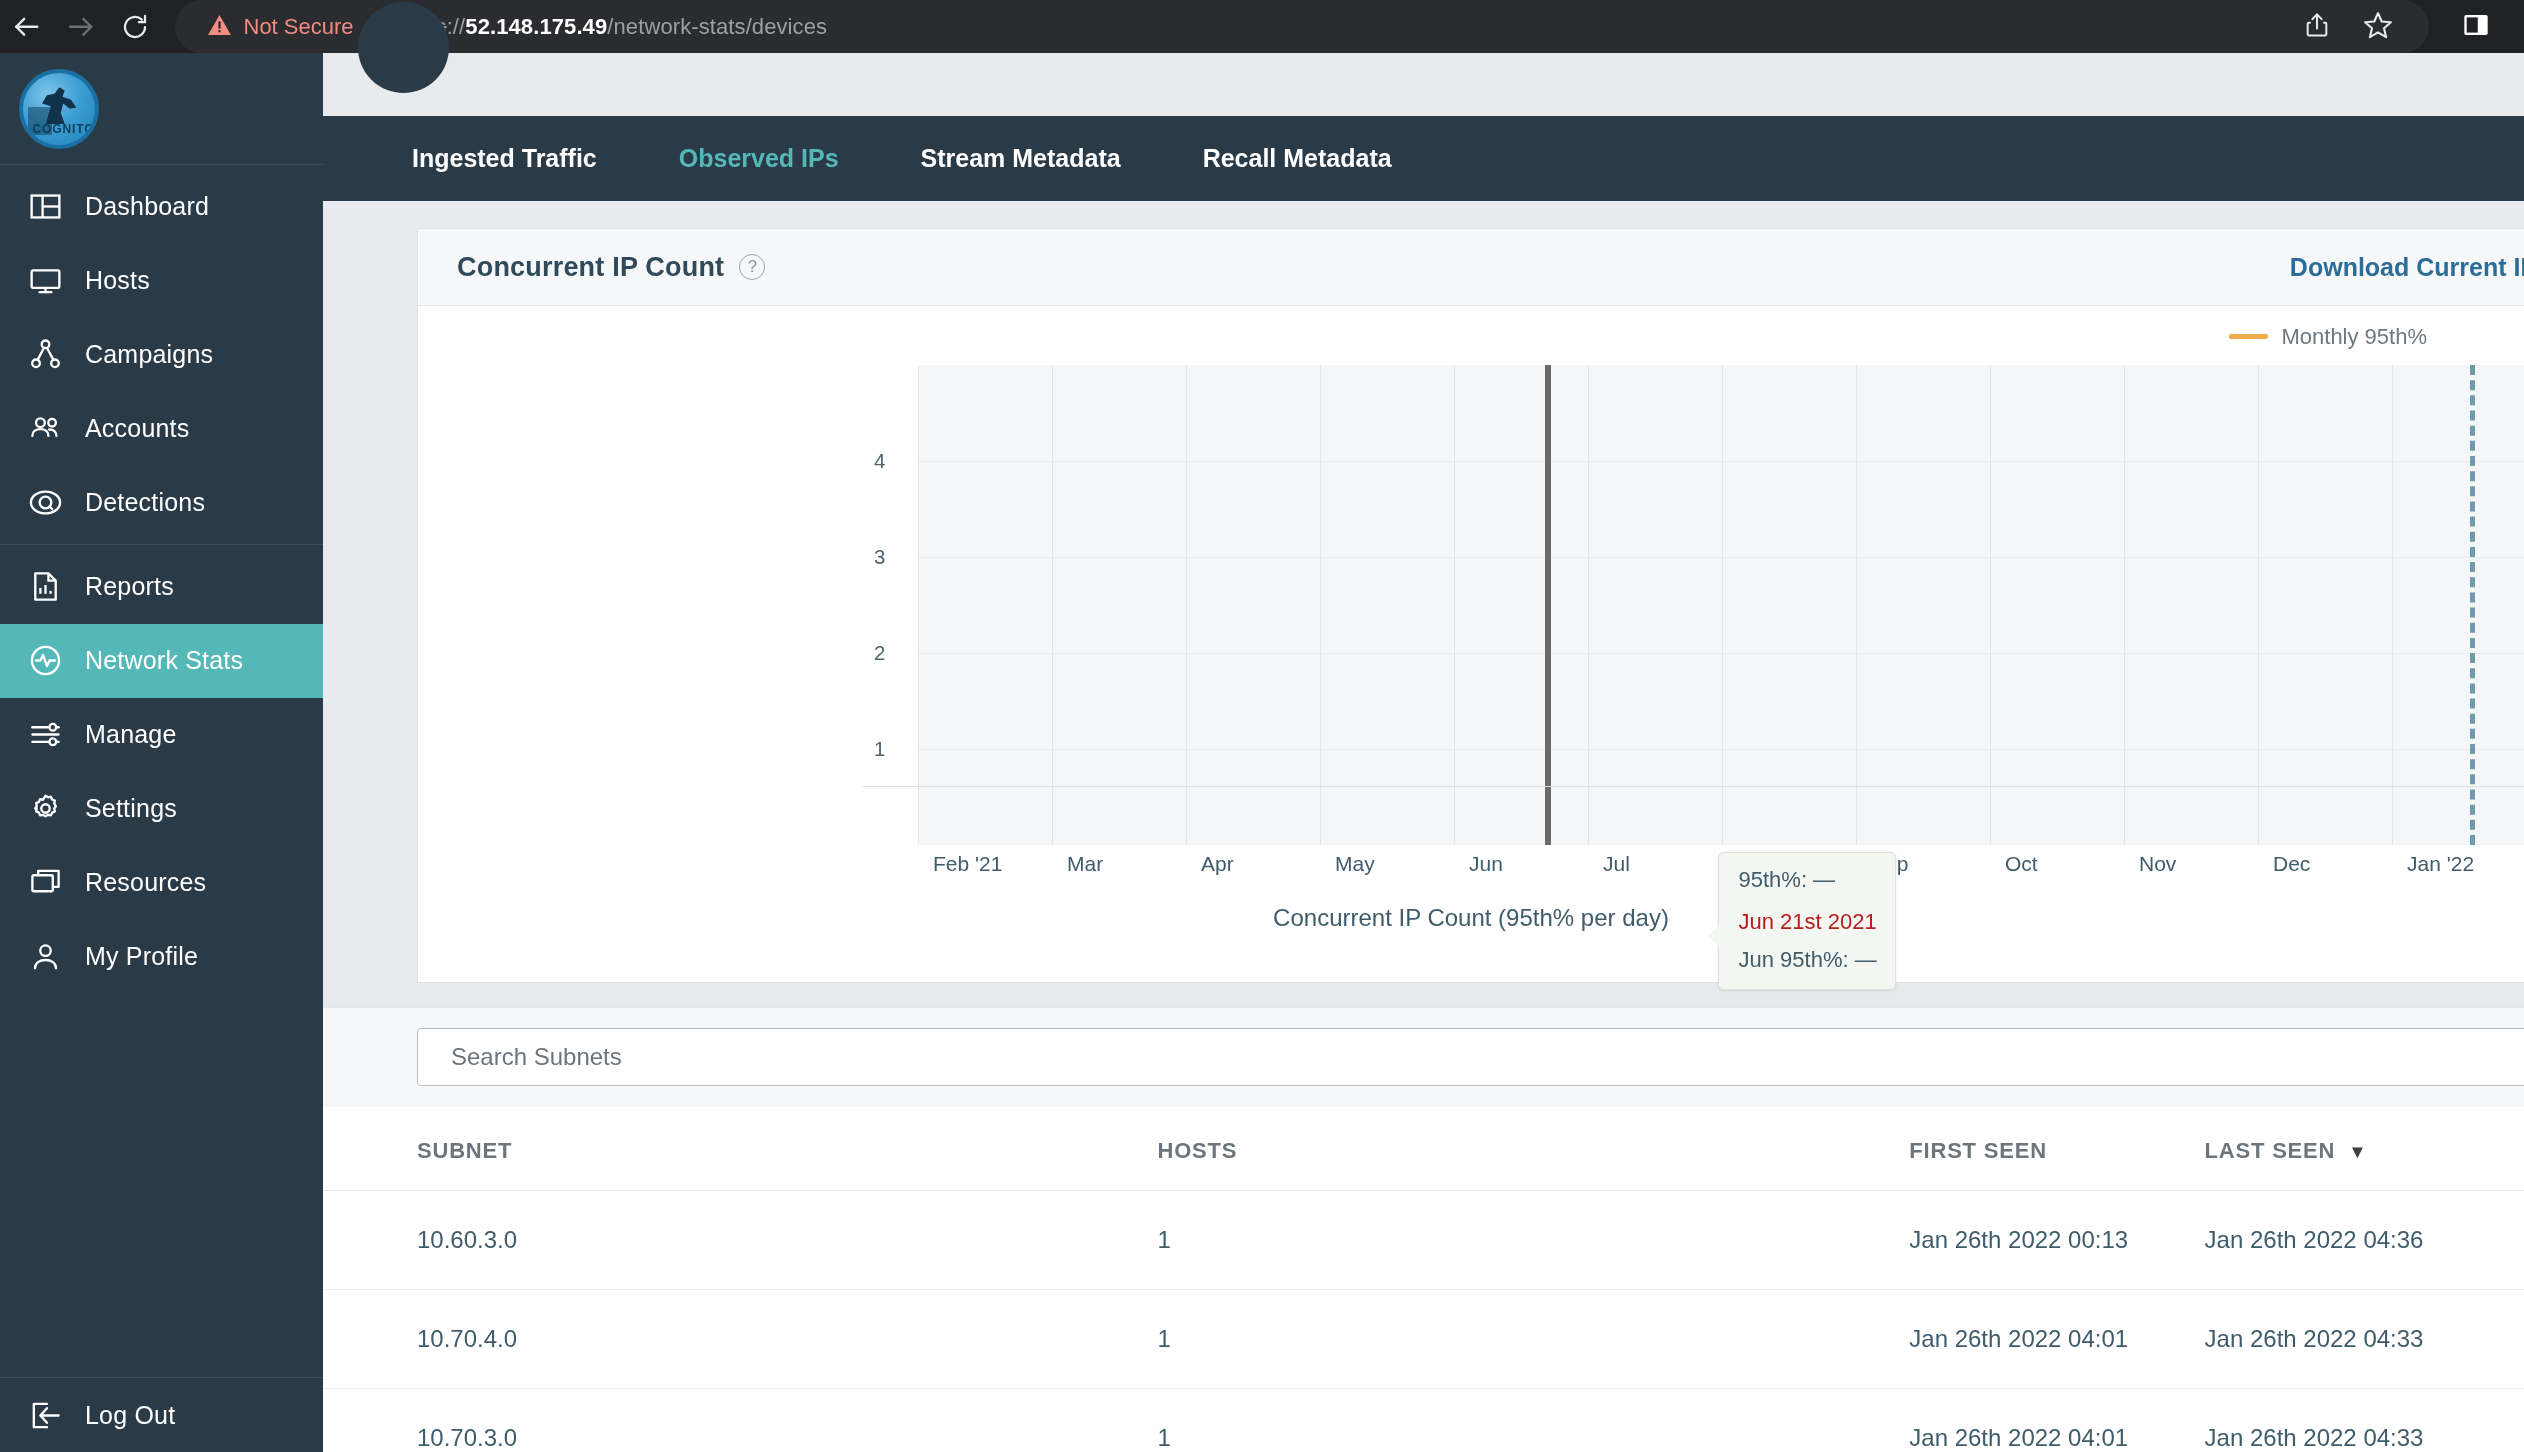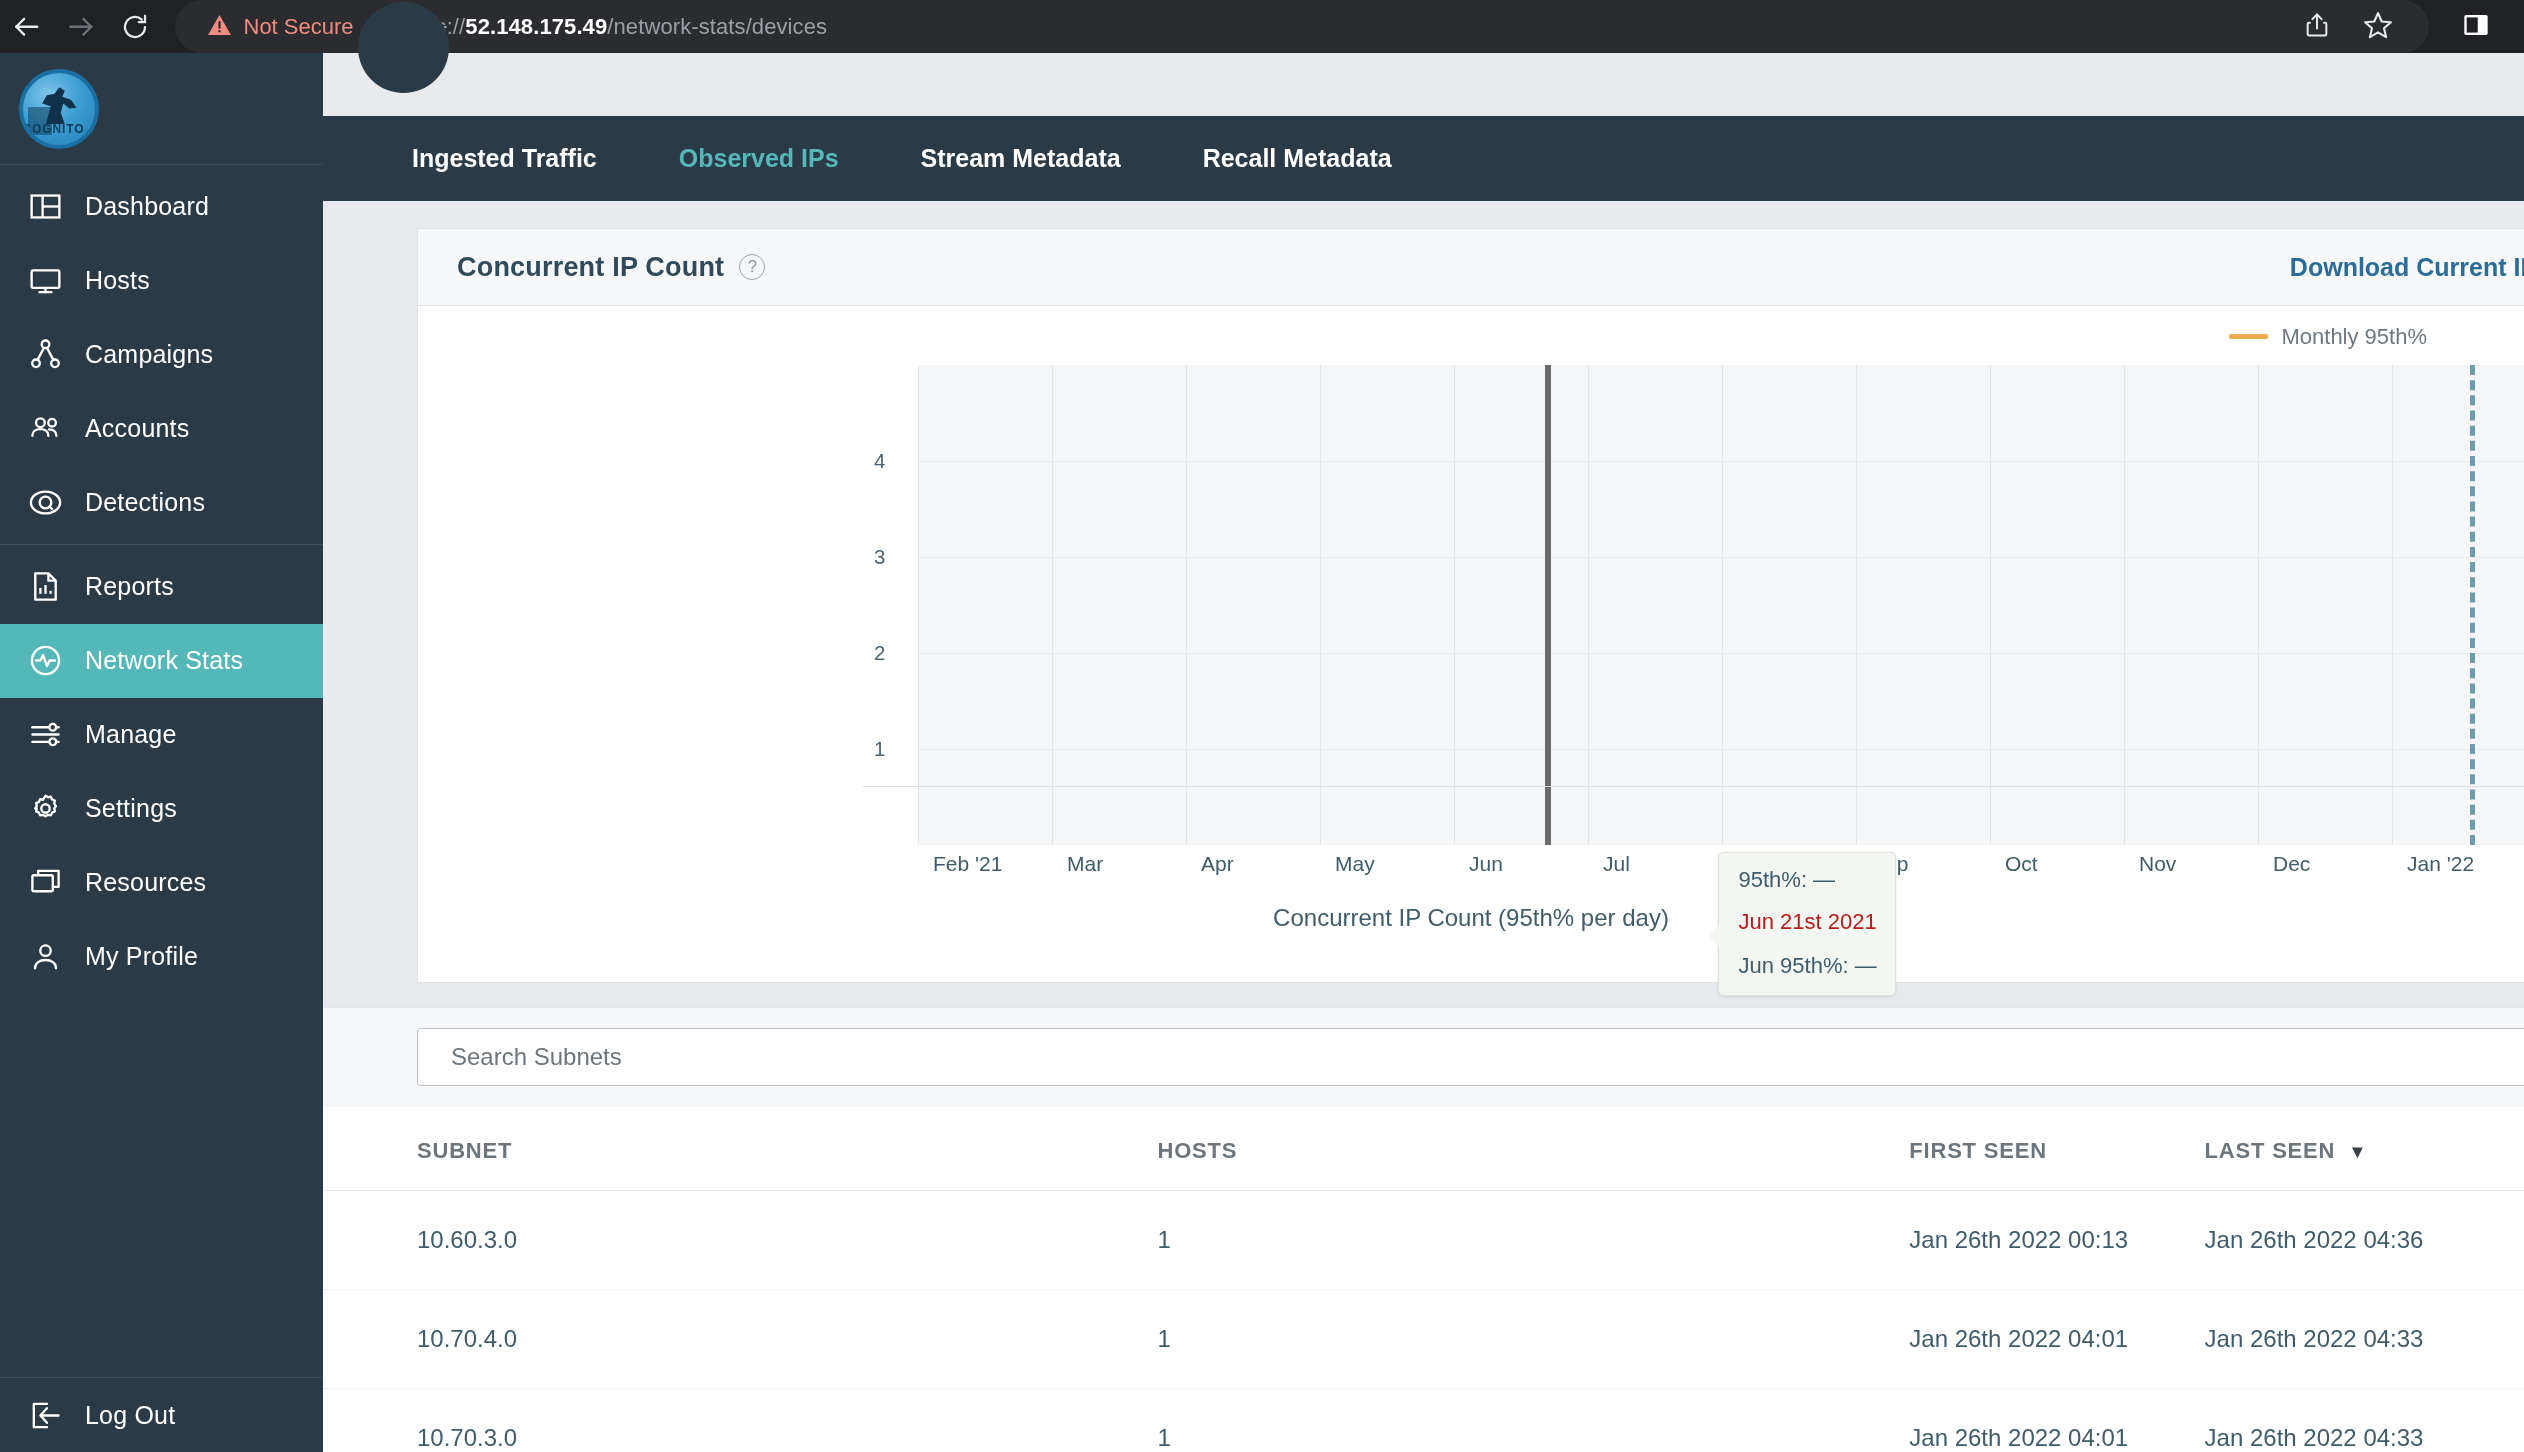--- a/index.html
+++ b/index.html
@@ -98,21 +98,21 @@
     border-bottom: 0.9px solid #3e4d5a;
   }
   #logo-badge {
     width: 80px; height: 80px;
     border-radius: 50%;
     background:
       radial-gradient(circle at 35% 30%, #7fc4ea 0%, #3e9fd4 45%, #1f7fb8 100%);
     border: 4.6px solid #1a6fa3;
     position: relative;
     overflow: hidden;
-    display: flex; align-items: flex-end; justify-content: flex-start;
+    display: flex; align-items: flex-end; justify-content: flex-end;
   }
   #logo-badge::before {
     content: "";
     position: absolute;
     left: 5.6px; bottom: 9.3px;
     width: 24px; height: 28px;
     background: #13405c;
     opacity: .55;
   }
   #logo-figure {
@@ -356,21 +356,21 @@
     content: "";
     position: absolute;
     left: -11px; top: 72px;
     width: 0; height: 0;
     border-top: 11px solid transparent;
     border-bottom: 11px solid transparent;
     border-right: 11px solid #f4f6f2;
   }
   .tt-line { font-size: 22px; color: #3f5c6b; line-height: 1.0; }
   .tt-line.muted { color: #b91c1c; margin-top: 20.4px; }
-  .tt-line.last { margin-top: 22px; }
+  .tt-line.last { margin-top: 16px; }
 
   
   #table-panel {
     margin: 24px 0 0 0;
     background: #ffffff;
     width: 2202px;
   }
   #search-row {
     padding: 20.4px 0 20.4px 94px;
     background: #f6f7f9;

